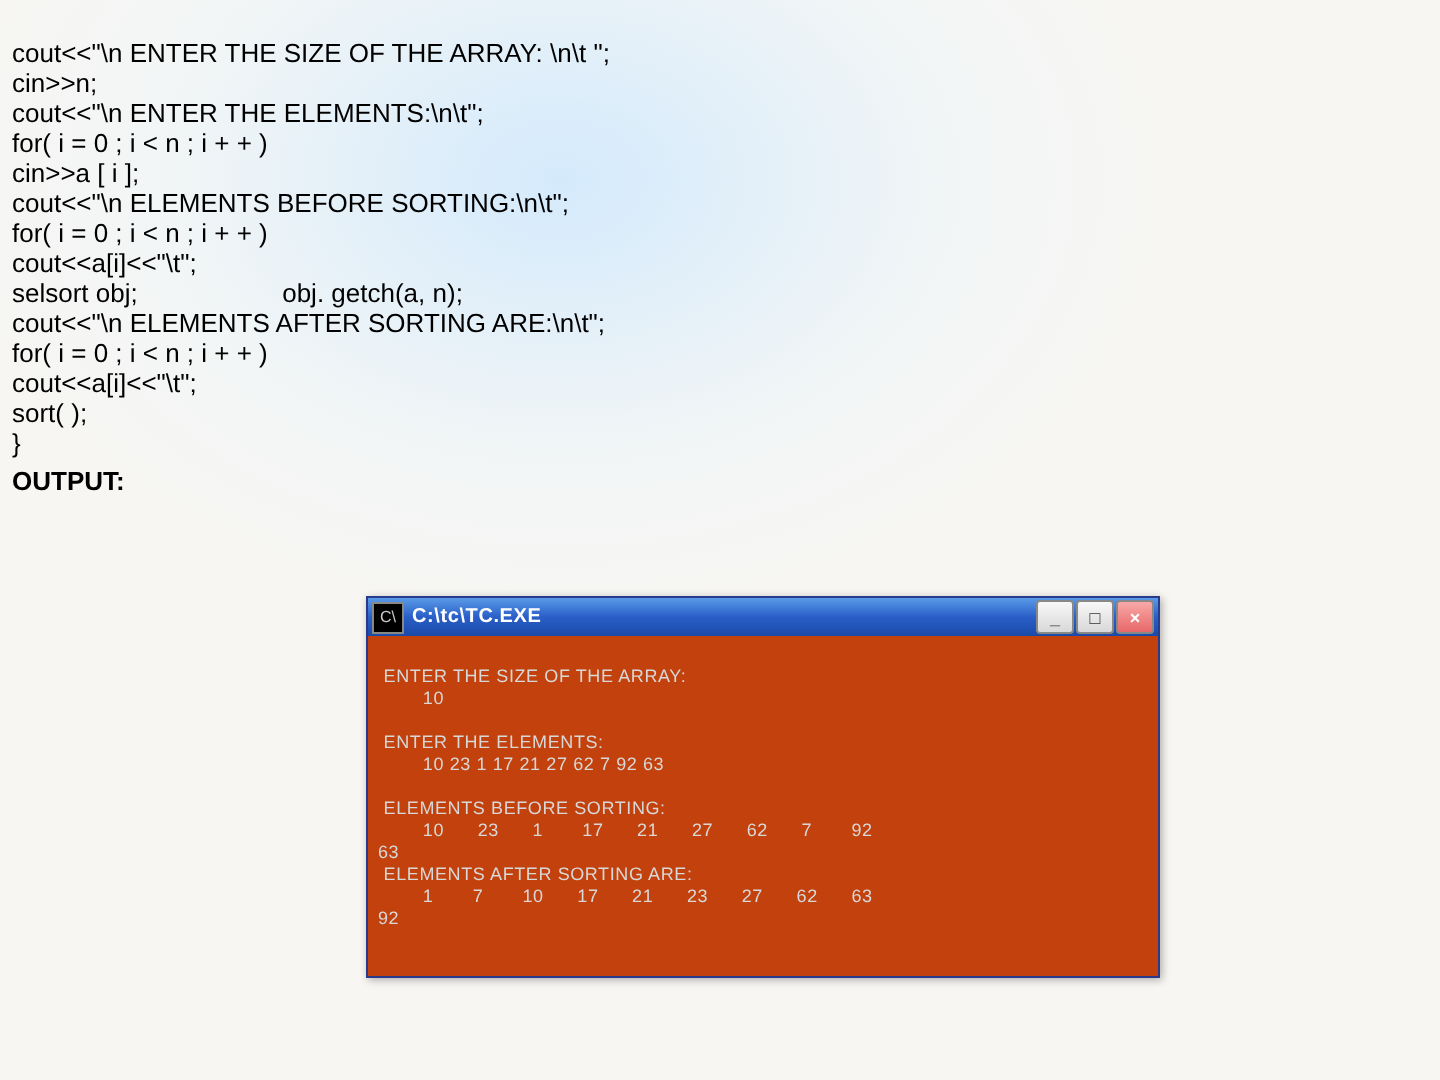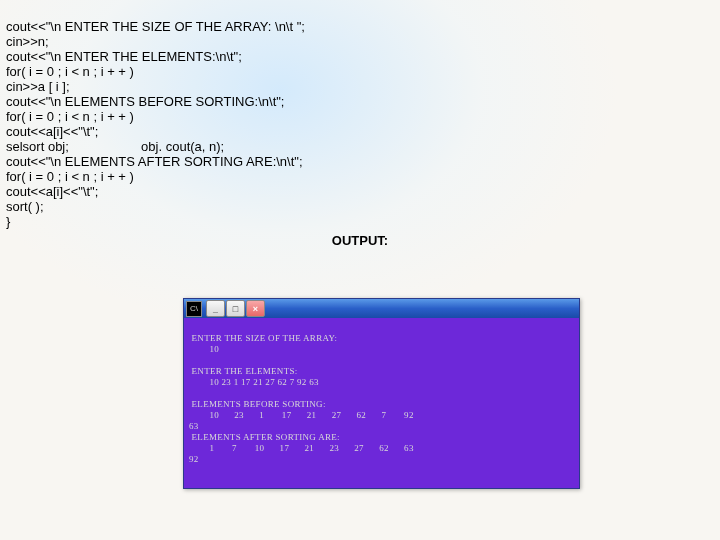--- a/index.html
+++ b/index.html
@@ -17,21 +17,20 @@
     .code-block {
       padding: 4px 6px 0 6px;
       line-height: 15px;
       color: #000;
       white-space: pre;
     }
     .output-label {
       padding: 4px 6px;
       font-weight: bold;
       font-size: 13px;
-      text-align: center;
     }
     .console-window {
       position: absolute;
       left: 183px;
       top: 298px;
       width: 395px;
       border: 1px solid #2a3a8a;
       background: #000;
       box-shadow: 1px 1px 4px rgba(0,0,0,0.3);
     }
@@ -77,56 +76,57 @@
       font-size: 9px;
       color: #333;
       font-family: Arial;
       font-weight: bold;
     }
     .win-btn.close {
       background: linear-gradient(to bottom, #f8a8a8, #e86868);
       color: #fff;
     }
     .console-body {
-      background: #6d28d9;
+      background: #c2410c;
       color: #d8d8d8;
-      font-family: Liberation Serif, serif;
+      font-family: Liberation Sans, sans-serif;
       font-size: 9px;
       line-height: 11px;
       padding: 4px 5px;
       height: 162px;
       white-space: pre;
       letter-spacing: 0.3px;
     }
   </style>
 </head>
 <body>
 
 <div class="code-block">
 <span>cout&lt;&lt;"\n ENTER THE SIZE OF THE ARRAY: \n\t ";</span>
 <span>cin&gt;&gt;n;</span>
 <span>cout&lt;&lt;"\n ENTER THE ELEMENTS:\n\t";</span>
 <span>for( i = 0 ; i &lt; n ; i + + )</span>
 <span>cin&gt;&gt;a [ i ];</span>
 <span>cout&lt;&lt;"\n ELEMENTS BEFORE SORTING:\n\t";</span>
 <span>for( i = 0 ; i &lt; n ; i + + )</span>
 <span>cout&lt;&lt;a[i]&lt;&lt;"\t";</span>
-<span>selsort obj;                    obj. cout(a, n);</span>
+<span>selsort obj;                    obj. getch(a, n);</span>
 <span>cout&lt;&lt;"\n ELEMENTS AFTER SORTING ARE:\n\t";</span>
 <span>for( i = 0 ; i &lt; n ; i + + )</span>
 <span>cout&lt;&lt;a[i]&lt;&lt;"\t";</span>
 <span>sort( );</span>
 <span>}</span>
 </div>
 
 <div class="output-label">OUTPUT:</div>
 
 <div class="console-window">
   <div class="titlebar">
     <div class="titlebar-icon">C\</div>
+    <div class="titlebar-text">C:\tc\TC.EXE</div>
     <div class="win-buttons">
       <div class="win-btn">_</div>
       <div class="win-btn">□</div>
       <div class="win-btn close">×</div>
     </div>
   </div>
   <div class="console-body"><span></span>
 <span> ENTER THE SIZE OF THE ARRAY:</span>
 <span>        10</span>
 <span></span>

